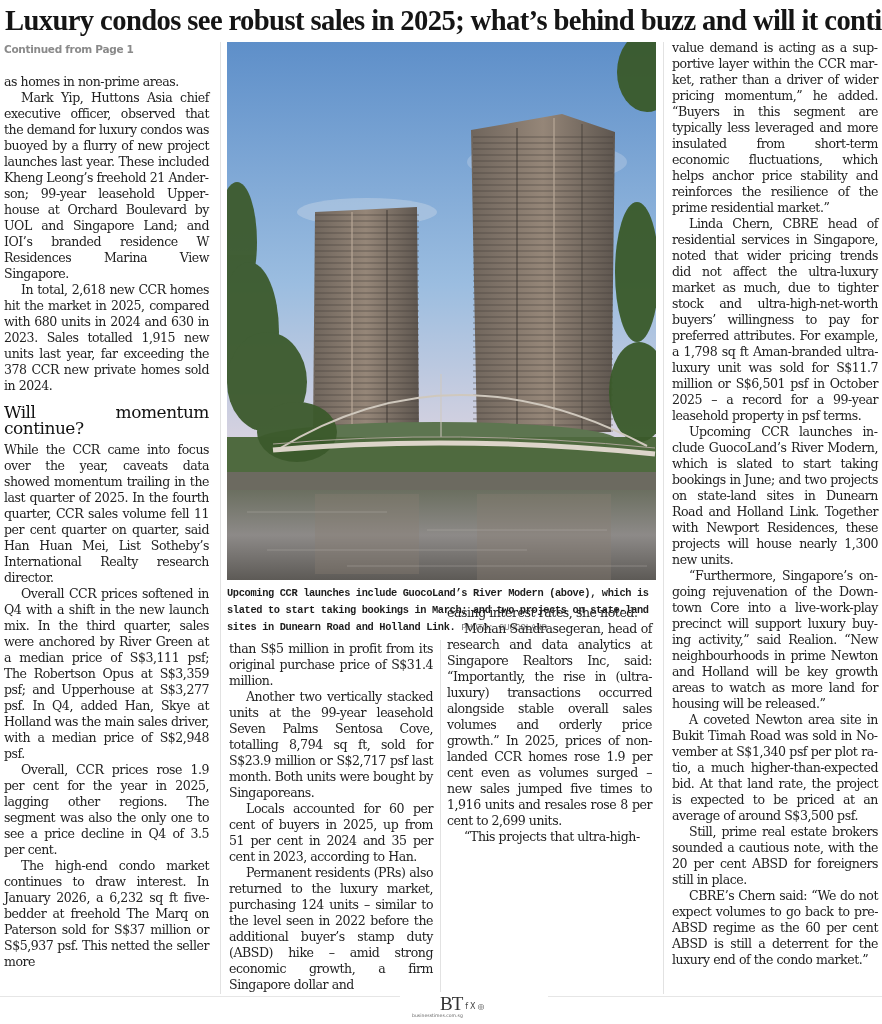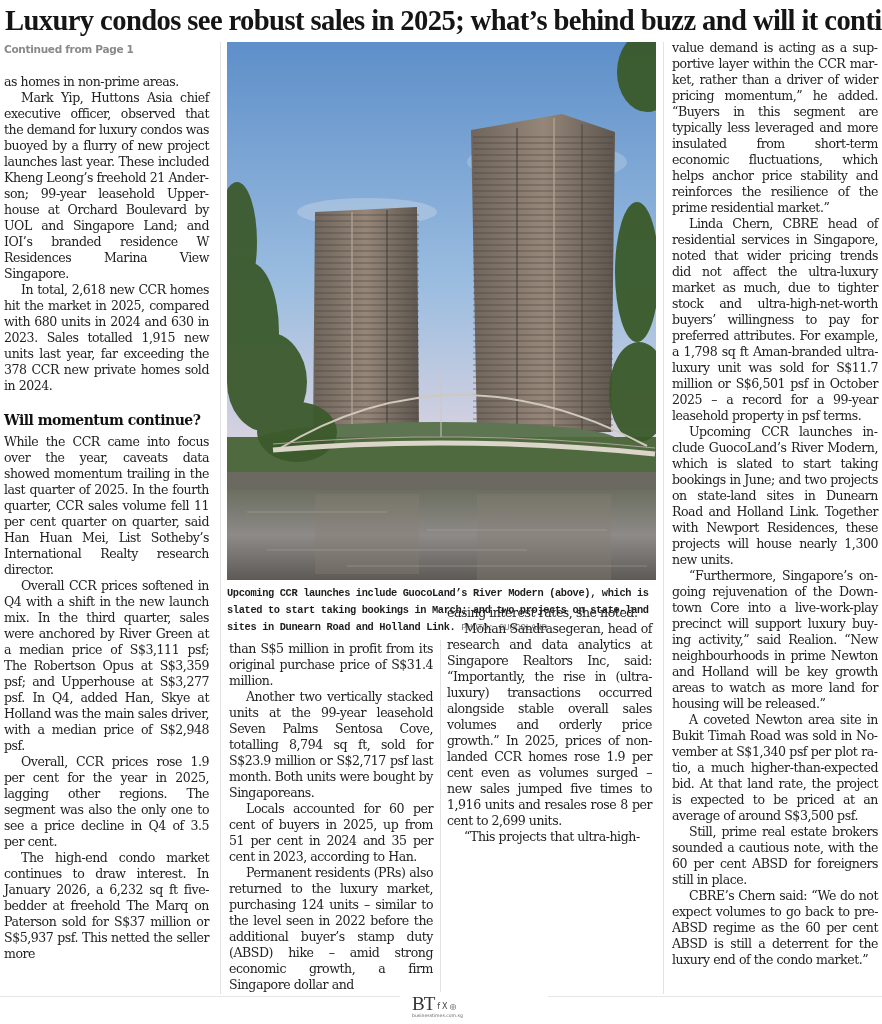--- a/index.html
+++ b/index.html
@@ -23,22 +23,22 @@
     .col2 { left: 229px; top: 641px; width: 204px; }
     .col3 { left: 447px; top: 605px; width: 205px; }
     .col4 { left: 672px; top: 40px; width: 206px; }
 
     .continued {
       position: absolute; left: 4px; top: 43px;
       font-family: "DejaVu Sans", sans-serif; font-size: 10.5px;
       font-weight: bold; color: #8a8a8a; letter-spacing: -0.3px;
     }
     .subhead {
-      font-family: "DejaVu Serif", serif; font-weight: bold;
-      font-size: 14px; margin: 18px 0 6px 0; letter-spacing: -0.5px; color: #111;
+      font-family: "DejaVu Serif", serif; font-weight: normal;
+      font-size: 17px; margin: 10px 0 6px 0; letter-spacing: -0.5px; color: #111;
     }
 
     .photo {
       position: absolute; left: 227px; top: 42px; width: 429px; height: 538px;
       overflow: hidden; background: #8fb3d6;
     }
     .photo svg { display: block; }
 
     .caption {
       position: absolute; left: 227px; top: 585px; width: 432px;
@@ -47,21 +47,21 @@
     }
     .caption .credit { font-weight: normal; color: #777; font-size: 9.5px; }
 
     .divider-v { position: absolute; width: 1px; background: #e2e2e2; }
     .footer-line { position: absolute; top: 996px; height: 1px; background: #e6e6e6; }
 
     .bt-logo {
       position: absolute; left: 412px; top: 995px;
       display: flex; align-items: flex-end; gap: 3px;
     }
-    .bt-mark { font-family: "Liberation Serif", serif; font-size: 19px; line-height: 18px; color: #333; letter-spacing: -1px; }
+    .bt-mark { font-family: "Liberation Serif", serif; font-size: 19px; line-height: 18px; color: #333; letter-spacing: -1px; margin-left: 28px; }
     .social { font-family: "DejaVu Sans", sans-serif; font-size: 8px; color: #444; margin-bottom: 2px; display: flex; gap: 2px; }
     .bt-url { position: absolute; left: 412px; top: 1013px; font-family: "DejaVu Sans", sans-serif; font-size: 4.6px; color: #666; }
   </style>
 </head>
 <body>
 
 <h1 class="headline">Luxury condos see robust sales in 2025; what’s behind buzz and will it continue?</h1>
 
 <div class="continued">Continued from Page 1</div>
 
@@ -178,21 +178,21 @@
   <p class="ind">Mohan Sandrasegeran, head of research and data analytics at Sin­gapore Realtors Inc, said: “Impor­tantly, the rise in (ultra-luxury) transactions occurred alongside stable overall sales volumes and orderly price growth.” In 2025, prices of non-landed CCR homes rose 1.9 per cent even as volumes surged – new sales jumped five times to 1,916 units and resales rose 8 per cent to 2,699 units.</p>
   <p class="ind">“This projects that ultra-high-</p>
 </div>
 
 <div class="col col4">
   <p>value demand is acting as a sup­portive layer within the CCR mar­ket, rather than a driver of wider pricing momentum,” he added. “Buyers in this segment are typical­ly less leveraged and more insulat­ed from short-term economic fluc­tuations, which helps anchor price stability and reinforces the resi­lience of the prime residential mar­ket.”</p>
   <p class="ind">Linda Chern, CBRE head of resi­dential services in Singapore, not­ed that wider pricing trends did not affect the ultra-luxury market as much, due to tighter stock and ul­tra-high-net-worth buyers’ willing­ness to pay for preferred attri­butes. For example, a 1,798 sq ft Aman-branded ultra-luxury unit was sold for S$11.7 million or S$6,501 psf in October 2025 – a rec­ord for a 99-year leasehold proper­ty in psf terms.</p>
   <p class="ind">Upcoming CCR launches in­clude GuocoLand’s River Modern, which is slated to start taking book­ings in June; and two projects on state-land sites in Dunearn Road and Holland Link. Together with Newport Residences, these pro­jects will house nearly 1,300 new units.</p>
   <p class="ind">“Furthermore, Singapore’s on­going rejuvenation of the Down­town Core into a live-work-play precinct will support luxury buy­ing activity,” said Realion. “New neighbourhoods in prime Newton and Holland will be key growth ar­eas to watch as more land for hous­ing will be released.”</p>
   <p class="ind">A coveted Newton area site in Bukit Timah Road was sold in No­vember at S$1,340 psf per plot ra­tio, a much higher-than-expected bid. At that land rate, the project is expected to be priced at an average of around S$3,500 psf.</p>
-  <p class="ind">Still, prime real estate brokers sounded a cautious note, with the 60 per cent ABSD for foreigners still in place.</p>
+  <p class="ind">Still, prime real estate brokers sounded a cautious note, with the 20 per cent ABSD for foreigners still in place.</p>
   <p class="ind">CBRE’s Chern said: “We do not expect volumes to go back to pre-ABSD regime as the 60 per cent ABSD is still a deterrent for the lux­ury end of the condo market.”</p>
 </div>
 
 <div class="footer-line" style="left:0; width:400px;"></div>
 <div class="footer-line" style="left:548px; width:334px;"></div>
 <div class="bt-logo">
   <span class="bt-mark">BT</span>
   <span class="social">
     <span>f</span>
     <span>X</span>

